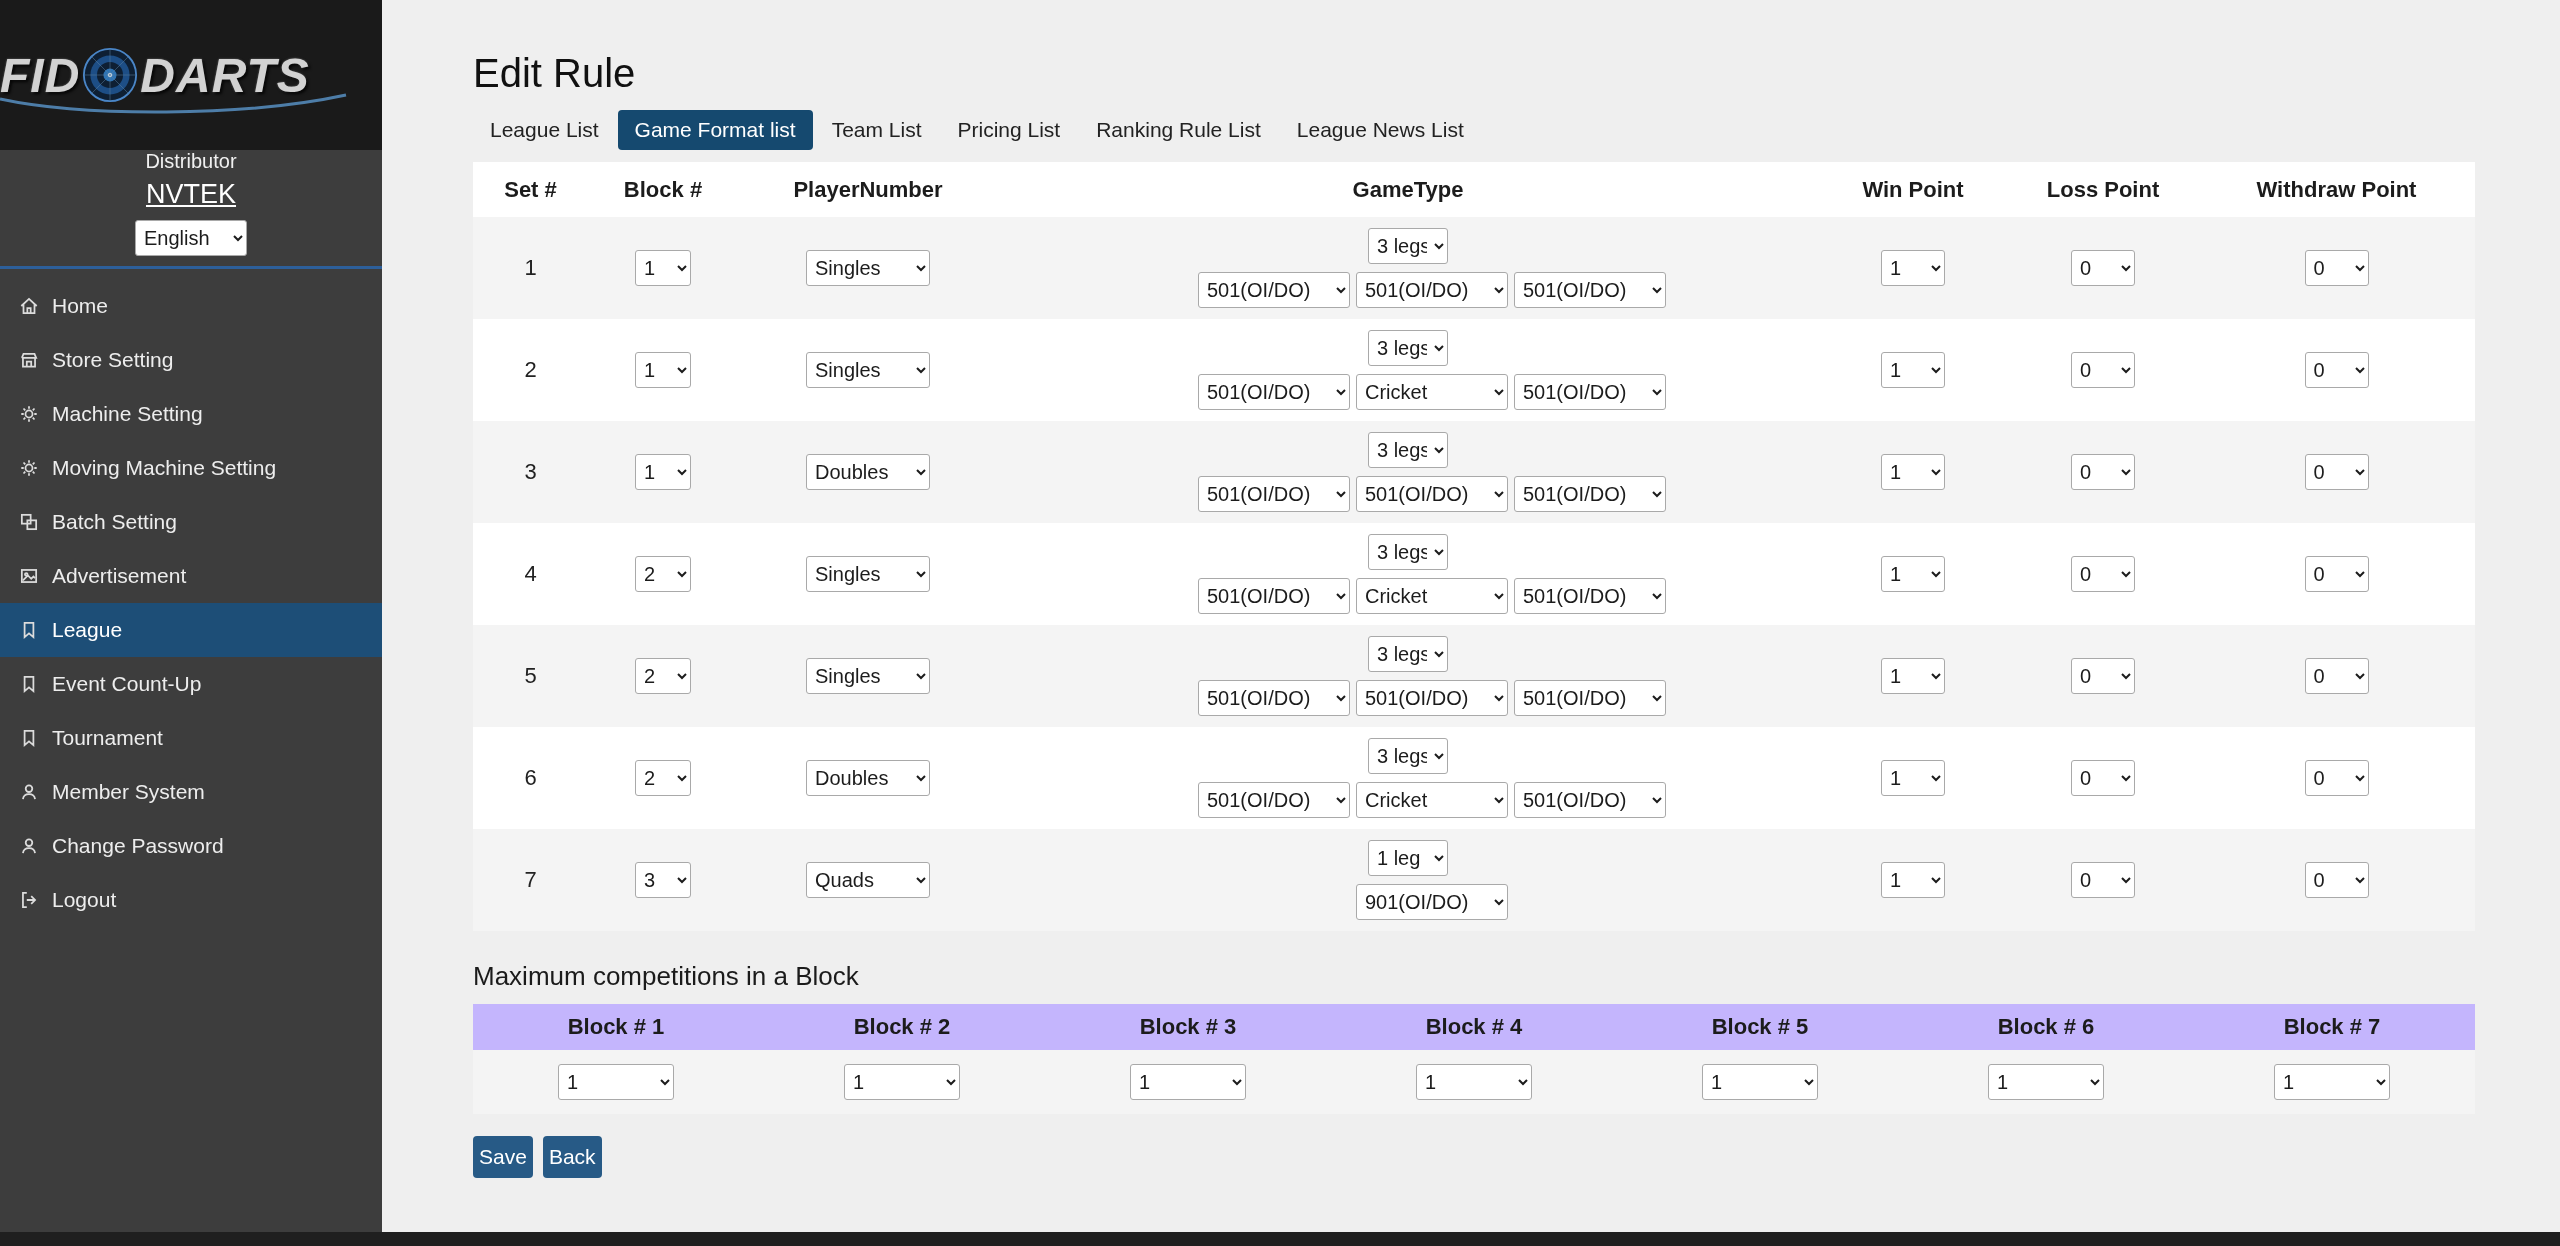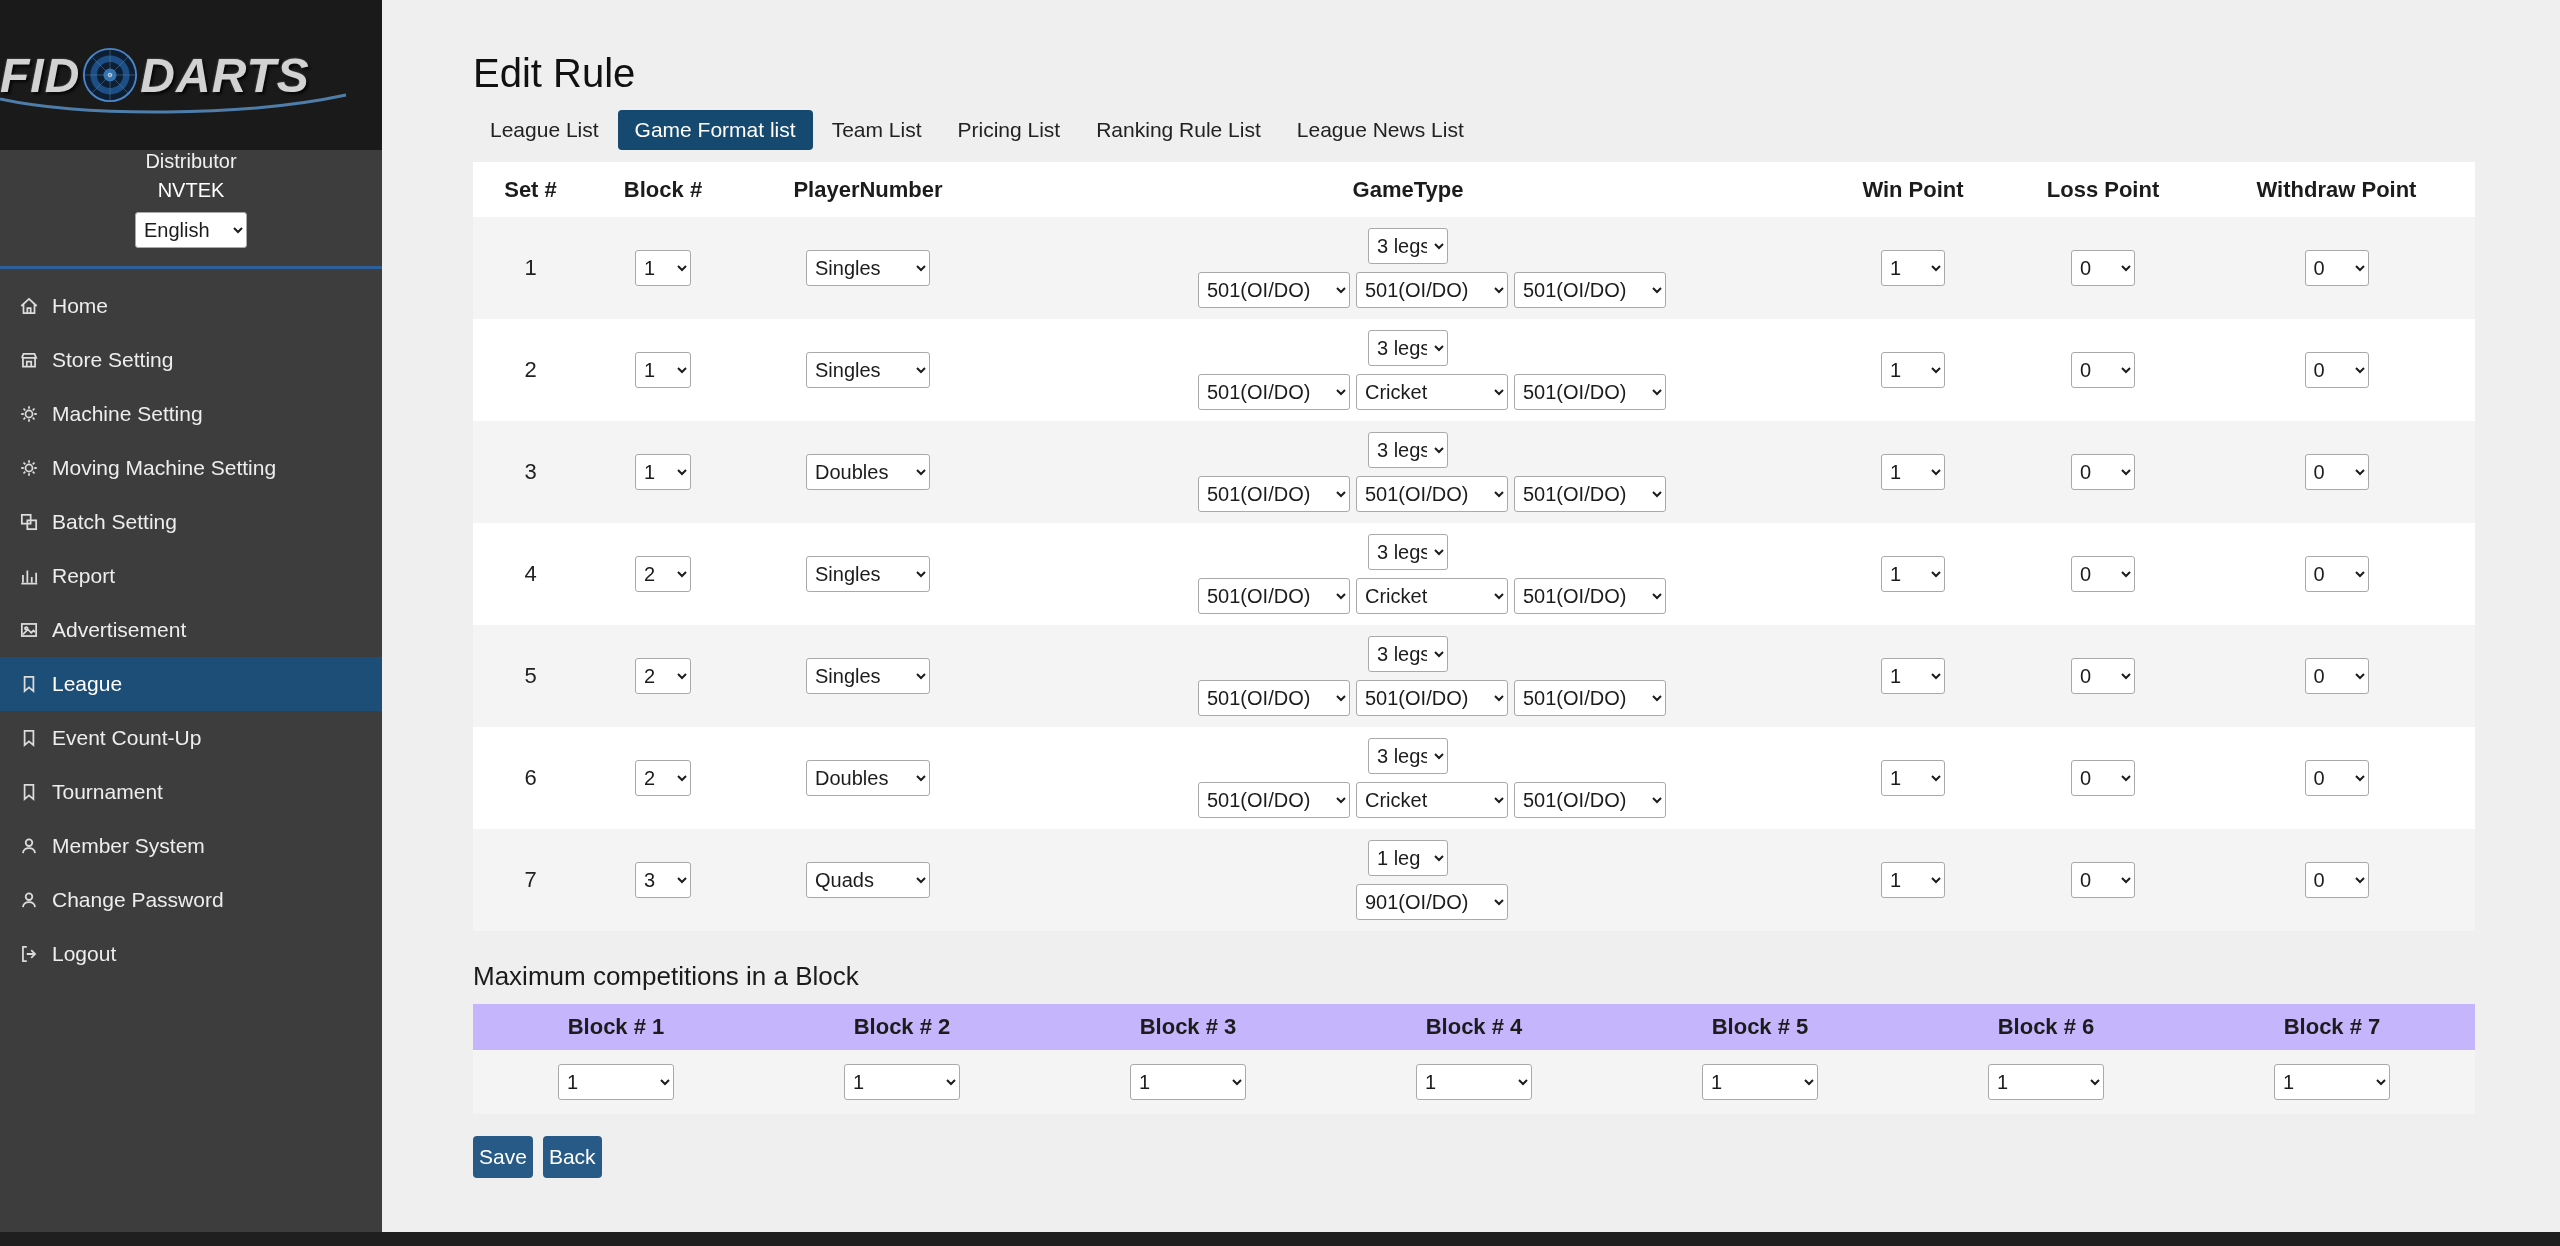--- a/index.html
+++ b/index.html
@@ -23,21 +23,21 @@
   }
   .logo { display:flex; align-items:center; gap:2px; position:relative; }
   .logo-text {
     font-size:48px; font-weight:800; letter-spacing:1px; color:#d2d2d2;
     text-shadow: 2px 2px 3px rgba(0,0,0,0.9), 0 0 2px #777;
     font-style:italic;
   }
   .logo-swoosh { position:absolute; left:-6px; bottom:-14px; width:360px; height:26px; opacity:.75; }
   .sidebar-info { height:116px; text-align:center; }
   .sidebar-role { font-size:20px; color:#f0f0f0; }
-  .sidebar-org  { font-size:20px; color:#ffffff; margin-top:6px; }
+  .sidebar-org  { font-size:27px; color:#ffffff; margin-top:6px;text-decoration:underline; }
   .lang-wrap { margin-top:10px; }
   .sel-lang { width:112px; height:34px; font-size:19px; }
   .sidebar-divider { height:3px; background: var(--divider, #2d5f9a); width:100%; }
 
   .menu { padding-top:10px; }
   .menu-item {
     height:54px; display:flex; align-items:center; padding-left:18px;
     font-size:21px; color:#ededed; cursor:pointer;
   }
   .menu-item .mi-icon { width:22px; height:22px; margin-right:12px; display:inline-flex; color:#dcdcdc; flex:0 0 22px; }
@@ -179,28 +179,20 @@
           <svg viewBox="0 0 20 20" fill="none" stroke="currentColor" stroke-width="1.6">
             <rect x="3.5" y="3.5" width="8" height="8"></rect>
             <rect x="8.5" y="8.5" width="8" height="8"></rect>
           </svg>
         </span>
       <span>Batch Setting</span>
     </div>
     <div class="menu-item">
       <span class="mi-icon">
           <svg viewBox="0 0 20 20" fill="none" stroke="currentColor" stroke-width="1.6">
-            <path d="M4.5 16 V9 M8.5 16 V5 M12.5 16 V11 M16.5 16 V7 M3 17 H17.5"></path>
-          </svg>
-        </span>
-      <span>Report</span>
-    </div>
-    <div class="menu-item">
-      <span class="mi-icon">
-          <svg viewBox="0 0 20 20" fill="none" stroke="currentColor" stroke-width="1.6">
             <rect x="3.5" y="4.5" width="13" height="11"></rect>
             <circle cx="7.5" cy="8.5" r="1.2"></circle>
             <path d="M4.5 14 L9 9.5 L12 12.5 L14 10.5 L15.5 12"></path>
           </svg>
         </span>
       <span>Advertisement</span>
     </div>
     <div class="menu-item active">
       <span class="mi-icon">
           <svg viewBox="0 0 20 20" fill="none" stroke="currentColor" stroke-width="1.6">

